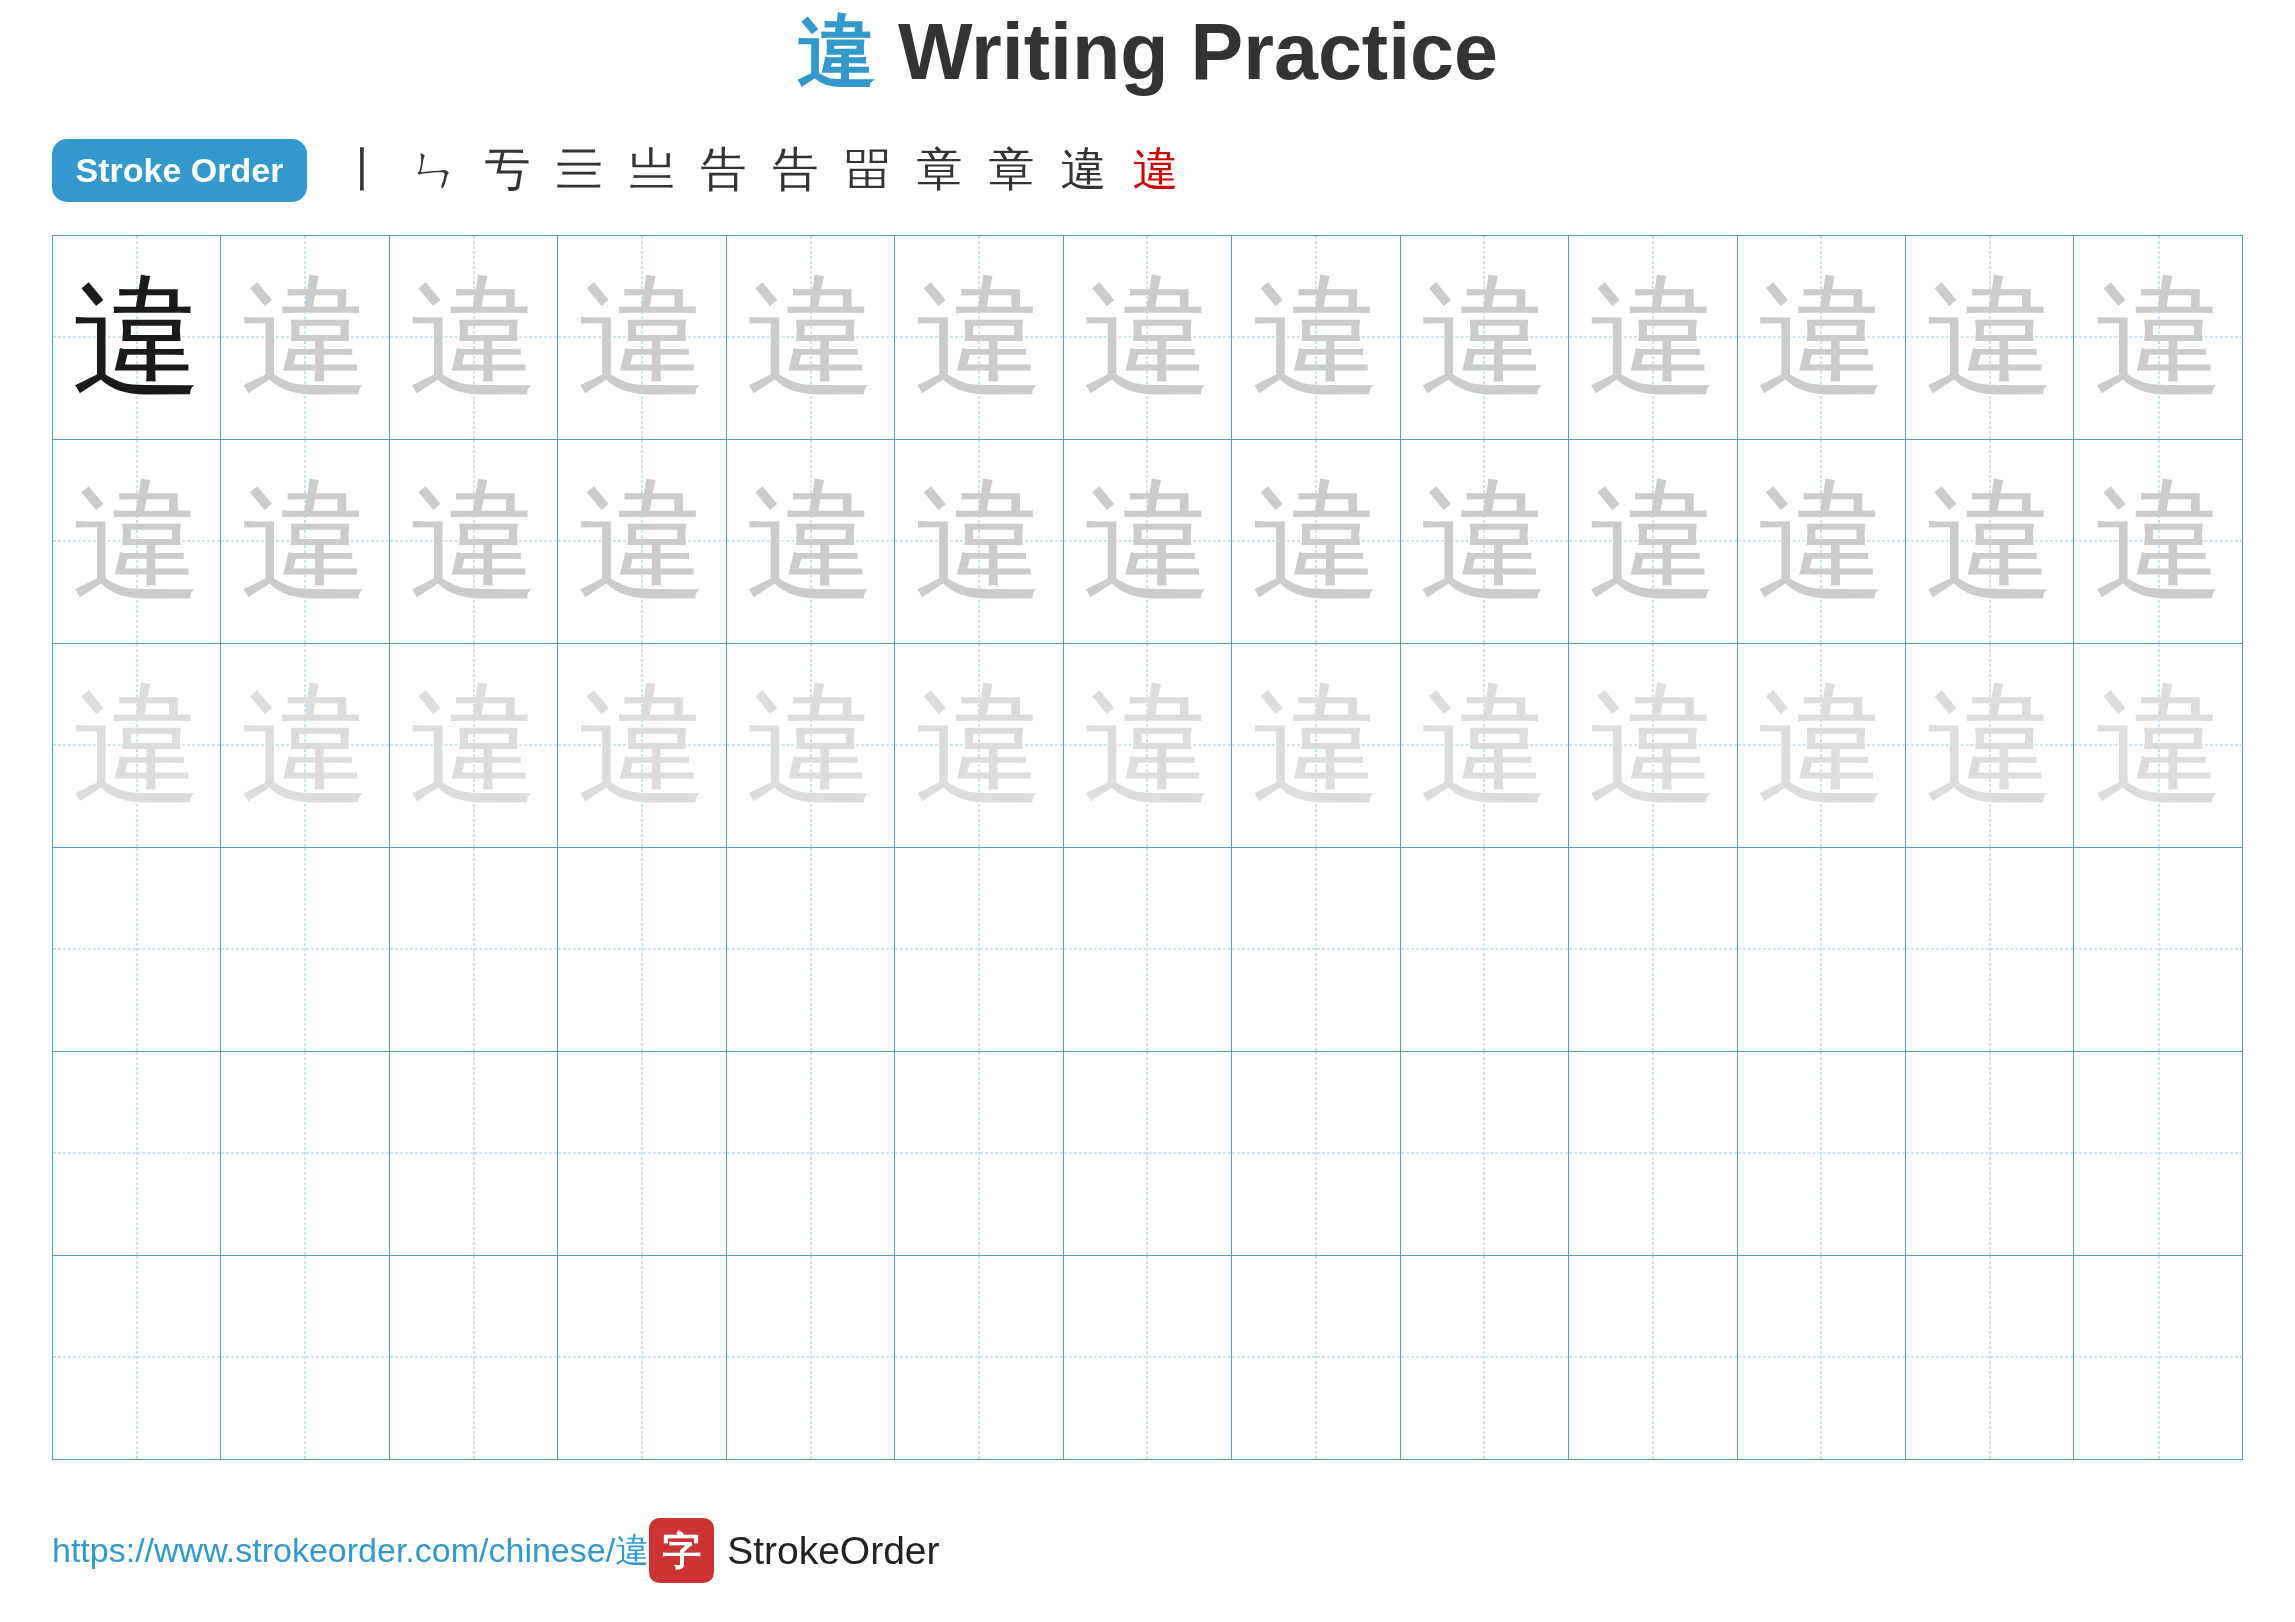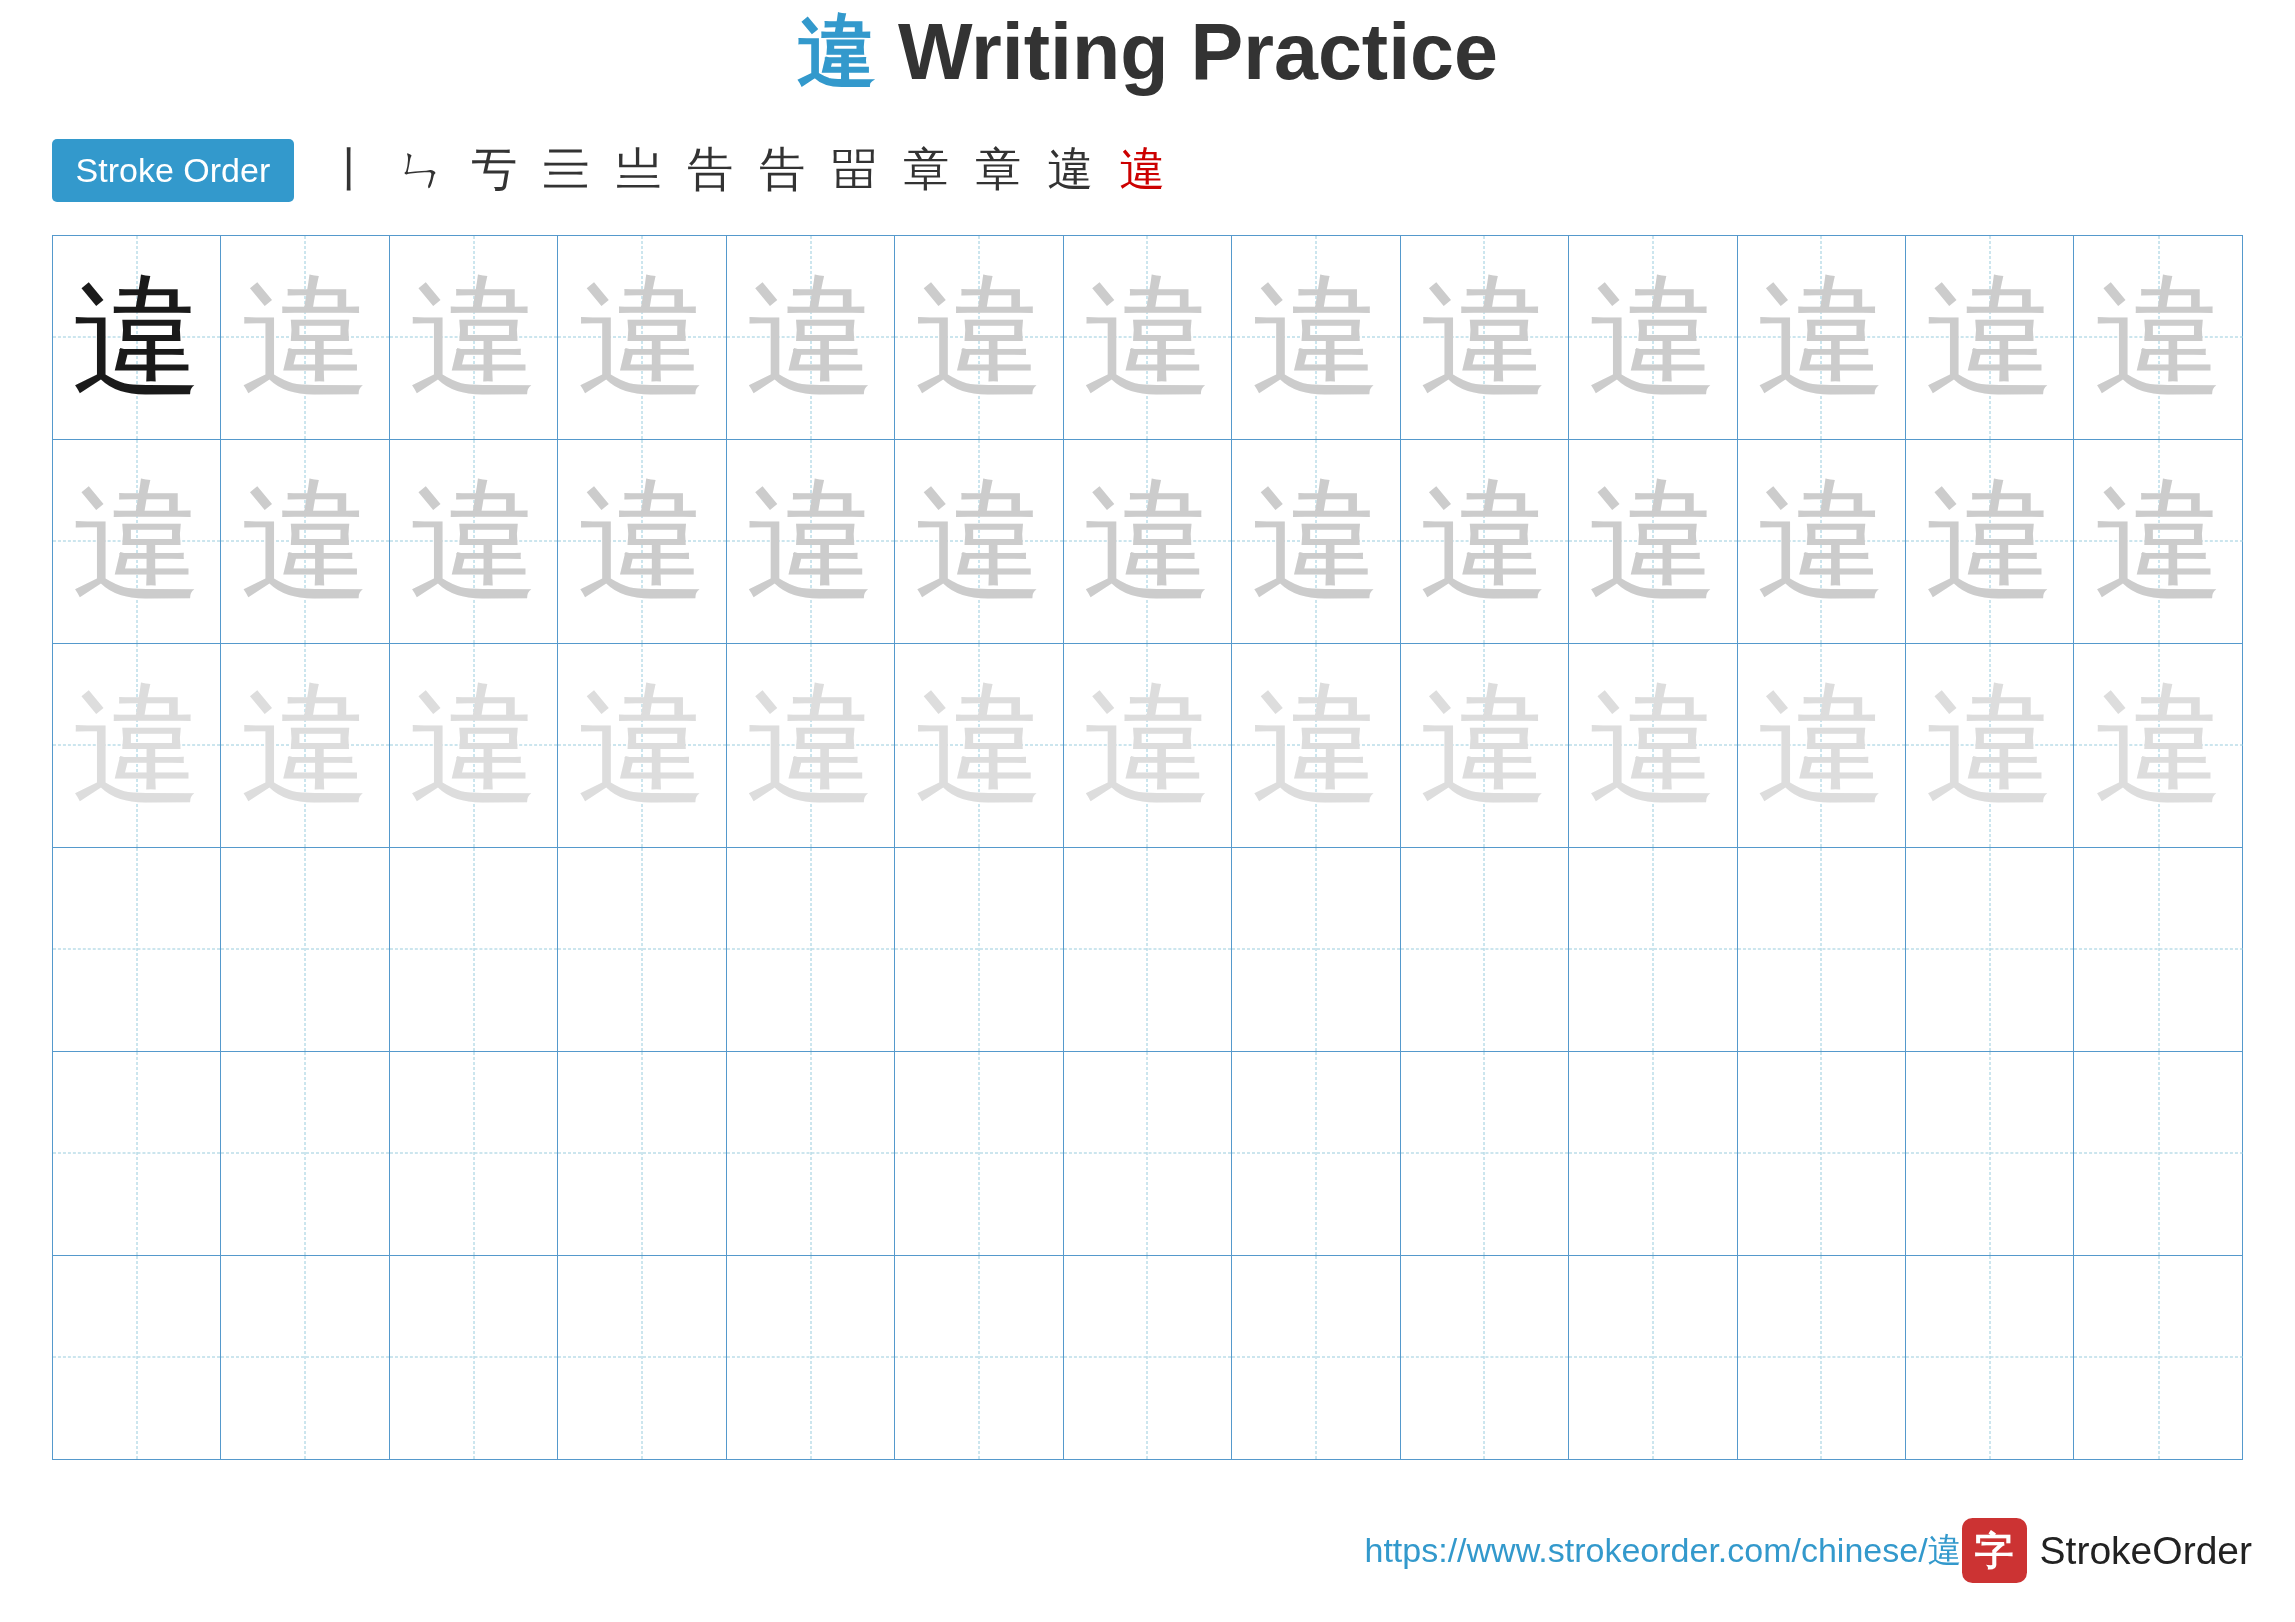--- a/index.html
+++ b/index.html
@@ -28,23 +28,23 @@
     .stroke-order-row {
       display: flex;
       align-items: center;
       padding: 0 52px;
       margin-bottom: 33px;
     }
     .stroke-order-badge {
       background: #3399cc;
       color: white;
       font-size: 34px;
-      font-weight: normal;
+      font-weight: bold;
       padding: 11.8px 23.6px;
-      border-radius: 5px;
+      border-radius: 15px;
       margin-right: 33px;
       white-space: nowrap;
     }
     .stroke-sequence {
       display: flex;
       align-items: center;
       gap: 26px;
       font-size: 46px;
     }
     .stroke-sequence span {
@@ -118,21 +118,21 @@
       color: #dddddd;
     }
 
     .footer {
       position: absolute;
       bottom: 39px;
       left: 52px;
       right: 43px;
       display: flex;
       align-items: center;
-      justify-content: flex-end;
+      justify-content: flex-start;
     }
     .footer-url {
       color: #3399cc;
       font-size: 34px;
     }
     .footer-logo {
       display: flex;
       align-items: center;
       gap: 13px;
     }

